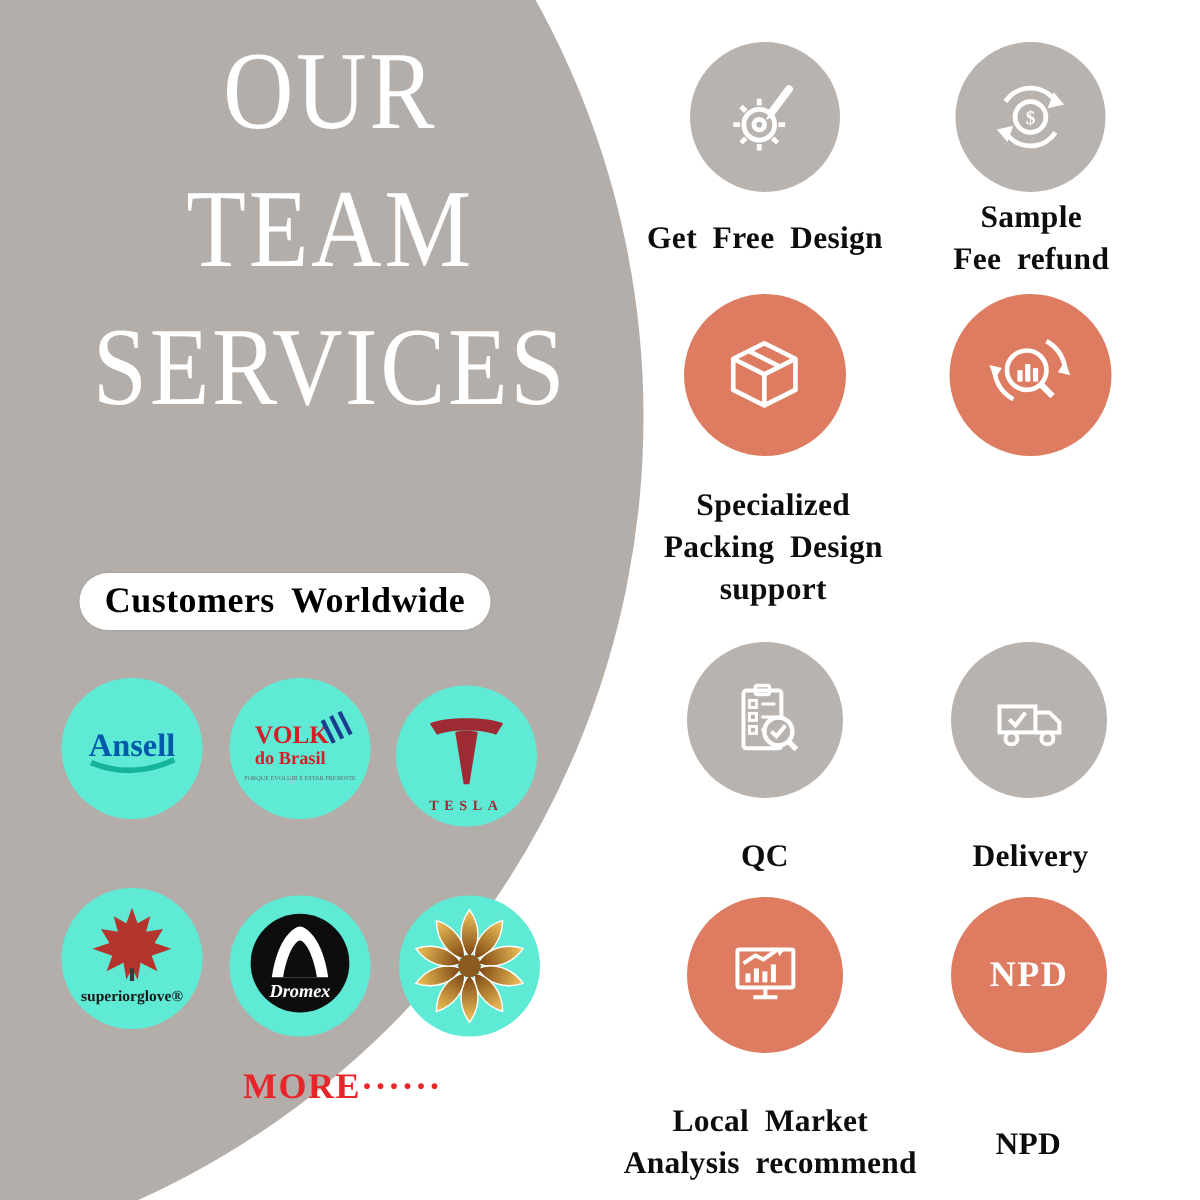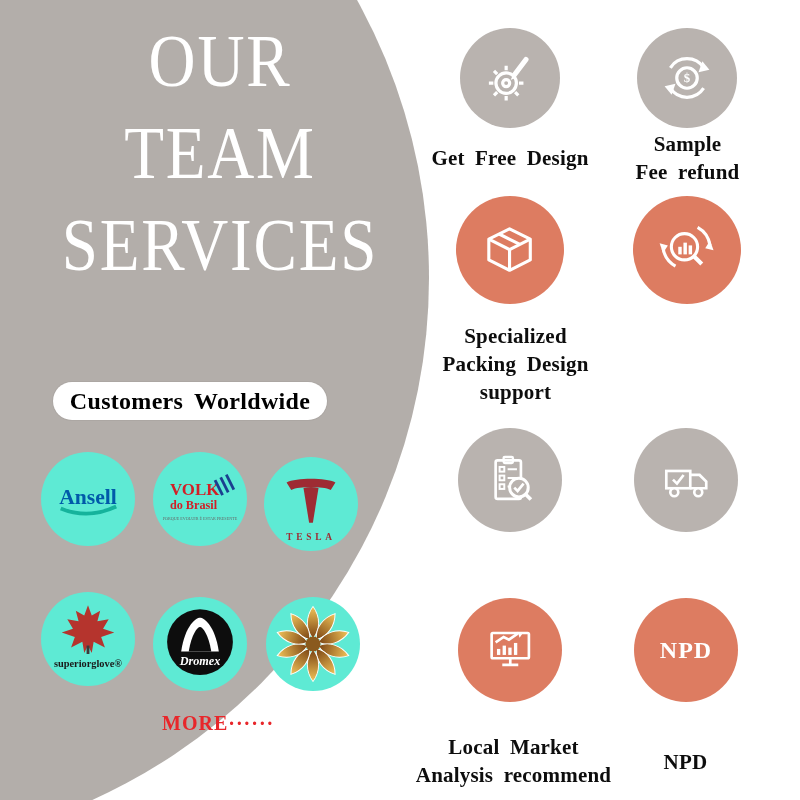--- a/index.html
+++ b/index.html
@@ -17,21 +17,21 @@
   .title div{white-space:nowrap;}
 
   .badge{position:absolute;left:53px;top:382px;width:274px;height:38px;background:#fff;border-radius:20px;
          display:flex;align-items:center;justify-content:center;font-weight:700;font-size:24px;color:#000;
          letter-spacing:.3px;word-spacing:5px;box-shadow:0 0 0 1px rgba(0,0,0,.04);}
 
   .logo{position:absolute;width:94px;height:94px;border-radius:50%;background:#5eead4;
         display:flex;align-items:center;justify-content:center;overflow:hidden;text-align:center;}
   .logo svg{width:100%;height:100%;display:block;}
 
-  .more{position:absolute;left:162px;top:712px;color:var(--more-red);font-weight:700;font-size:20px;letter-spacing:1px;}
+  .more{position:absolute;left:162px;top:712px;color:var(--more-red);font-weight:700;font-size:24px;letter-spacing:1px;}
 
   .service-circle{position:absolute;border-radius:50%;display:flex;align-items:center;justify-content:center;}
   .service-circle.gray{background:var(--gray-circle);}
   .service-circle.accent{background:var(--accent-circle);}
   .service-circle svg{width:64%;height:64%;display:block;}
 
   .service-label{position:absolute;text-align:center;font-weight:700;font-size:21px;color:#0d0d0d;
                  line-height:1.34;white-space:pre-line;letter-spacing:.2px;word-spacing:5px;}
 
   .npd-text{color:#fff;font-weight:700;font-size:24px;letter-spacing:1px;}
@@ -195,32 +195,34 @@
           <rect x="34" y="43" width="7" height="7"></rect>
           <rect x="34" y="56" width="7" height="7"></rect>
           <path d="M46,33.5 L60,33.5 M46,46.5 L60,46.5 M46,59.5 L54,59.5"></path>
         </g>
         <circle cx="63" cy="61" r="14" stroke-width="4.5" style="fill:var(--gray-circle)"></circle>
         <path d="M56,61 L61,66 L70,55" stroke-width="4"></path>
         <path d="M73,71 L81,79" stroke-width="5.5"></path>
       </g>
     </svg>
   </div>
+  <div class="service-label" style="left:440px;top:556px;width:140px;">QC</div>
 
   <div class="service-circle gray" style="left:634px;top:428px;width:104px;height:104px;">
     <svg viewBox="0 0 100 100">
       <g fill="none" stroke="#fff" stroke-width="4">
         <rect x="20" y="36" width="36" height="26"></rect>
         <path d="M56,42 L70,42 L80,52 L80,62 L56,62"></path>
         <circle cx="32" cy="68" r="6" style="fill:var(--gray-circle)"></circle>
         <circle cx="68" cy="68" r="6" style="fill:var(--gray-circle)"></circle>
         <path d="M30,49 L36,55 L46,42"></path>
       </g>
     </svg>
   </div>
+  <div class="service-label" style="left:612px;top:556px;width:150px;">Delivery</div>
 
   <div class="service-circle accent" style="left:458px;top:598px;width:104px;height:104px;">
     <svg viewBox="0 0 100 100">
       <g fill="none" stroke="#fff" stroke-width="4">
         <rect x="22" y="24" width="56" height="38" rx="2"></rect>
         <path d="M28,38 L40,30 L48,34 L61,25"></path>
         <path d="M50,62 L50,70 M38,72 L62,72"></path>
       </g>
       <polygon points="61,22 69,24 64,31" fill="#fff"></polygon>
       <g fill="#fff">

